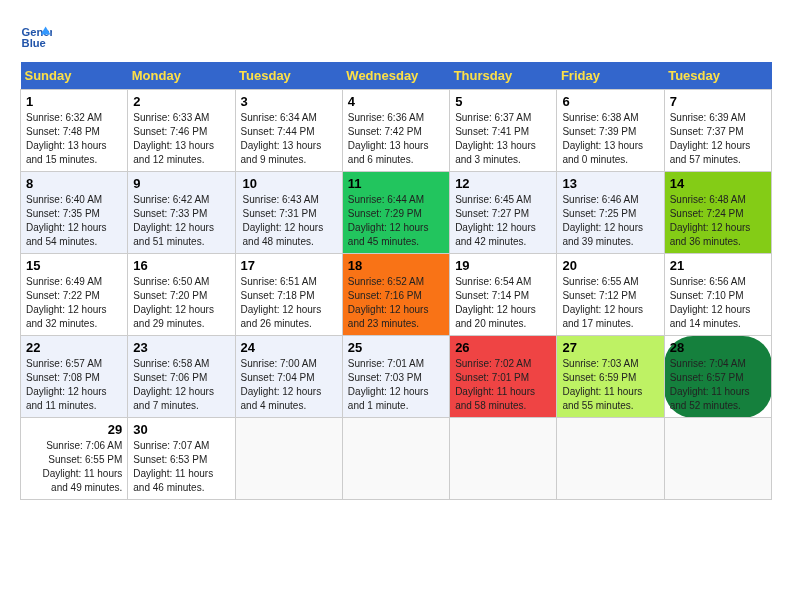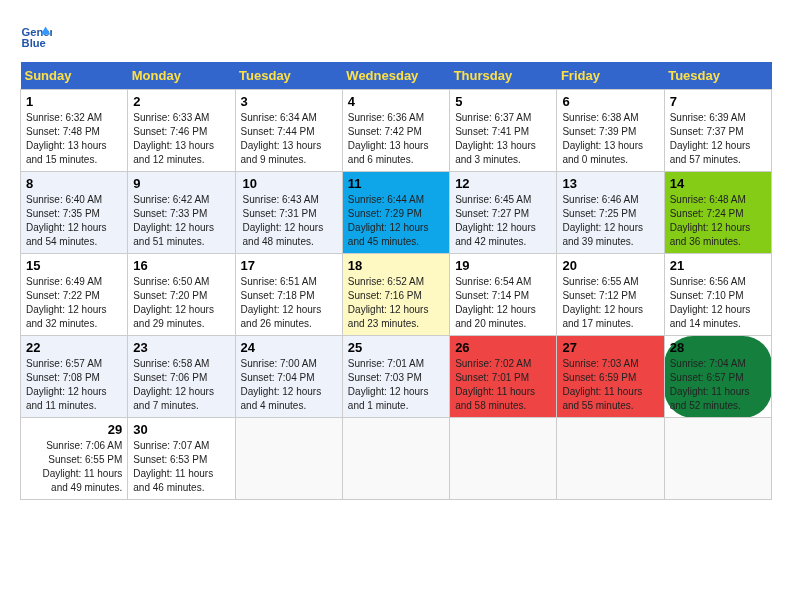--- a/index.html
+++ b/index.html
@@ -191,21 +191,21 @@
         </div>
         </td>
         <td style="background: rgb(238, 242, 251); padding-left: 7px;">
           <span class="day-num">10</span>
         <div class="day-info">
           Sunrise: 6:43 AM<br>
           Sunset: 7:31 PM<br>
           Daylight: 12 hours and 48 minutes.
         </div>
         </td>
-        <td style="background: #0ea5e9; margin-left: 24px;">
+        <td style="background: #22c55e; margin-left: 24px;">
           <span class="day-num">11</span>
         <div class="day-info">
           Sunrise: 6:44 AM<br>
           Sunset: 7:29 PM<br>
           Daylight: 12 hours and 45 minutes.
         </div>
         </td>
         <td style="background: rgb(238, 242, 251);">
           <span class="day-num">12</span>
         <div class="day-info">
@@ -249,21 +249,21 @@
         </div>
         </td>
         <td style="background: rgb(255, 255, 255);">
           <span class="day-num">17</span>
         <div class="day-info">
           Sunrise: 6:51 AM<br>
           Sunset: 7:18 PM<br>
           Daylight: 12 hours and 26 minutes.
         </div>
         </td>
-        <td style="background: #fef9c3; margin-left: 12px;">
+        <td style="background: #f97316; margin-left: 12px;">
           <span class="day-num">18</span>
         <div class="day-info">
           Sunrise: 6:52 AM<br>
           Sunset: 7:16 PM<br>
           Daylight: 12 hours and 23 minutes.
         </div>
         </td>
         <td style="background: rgb(255, 255, 255);">
           <span class="day-num">19</span>
         <div class="day-info">
@@ -323,21 +323,21 @@
         </div>
         </td>
         <td style="background: #ef4444;">
           <span class="day-num">26</span>
         <div class="day-info">
           Sunrise: 7:02 AM<br>
           Sunset: 7:01 PM<br>
           Daylight: 11 hours and 58 minutes.
         </div>
         </td>
-        <td style="background: #ef4444;">
+        <td style="background: #bef264;">
           <span class="day-num">27</span>
         <div class="day-info">
           Sunrise: 7:03 AM<br>
           Sunset: 6:59 PM<br>
           Daylight: 11 hours and 55 minutes.
         </div>
         </td>
         <td style="background: #15803d; border-radius: 29px;">
           <span class="day-num">28</span>
         <div class="day-info">

